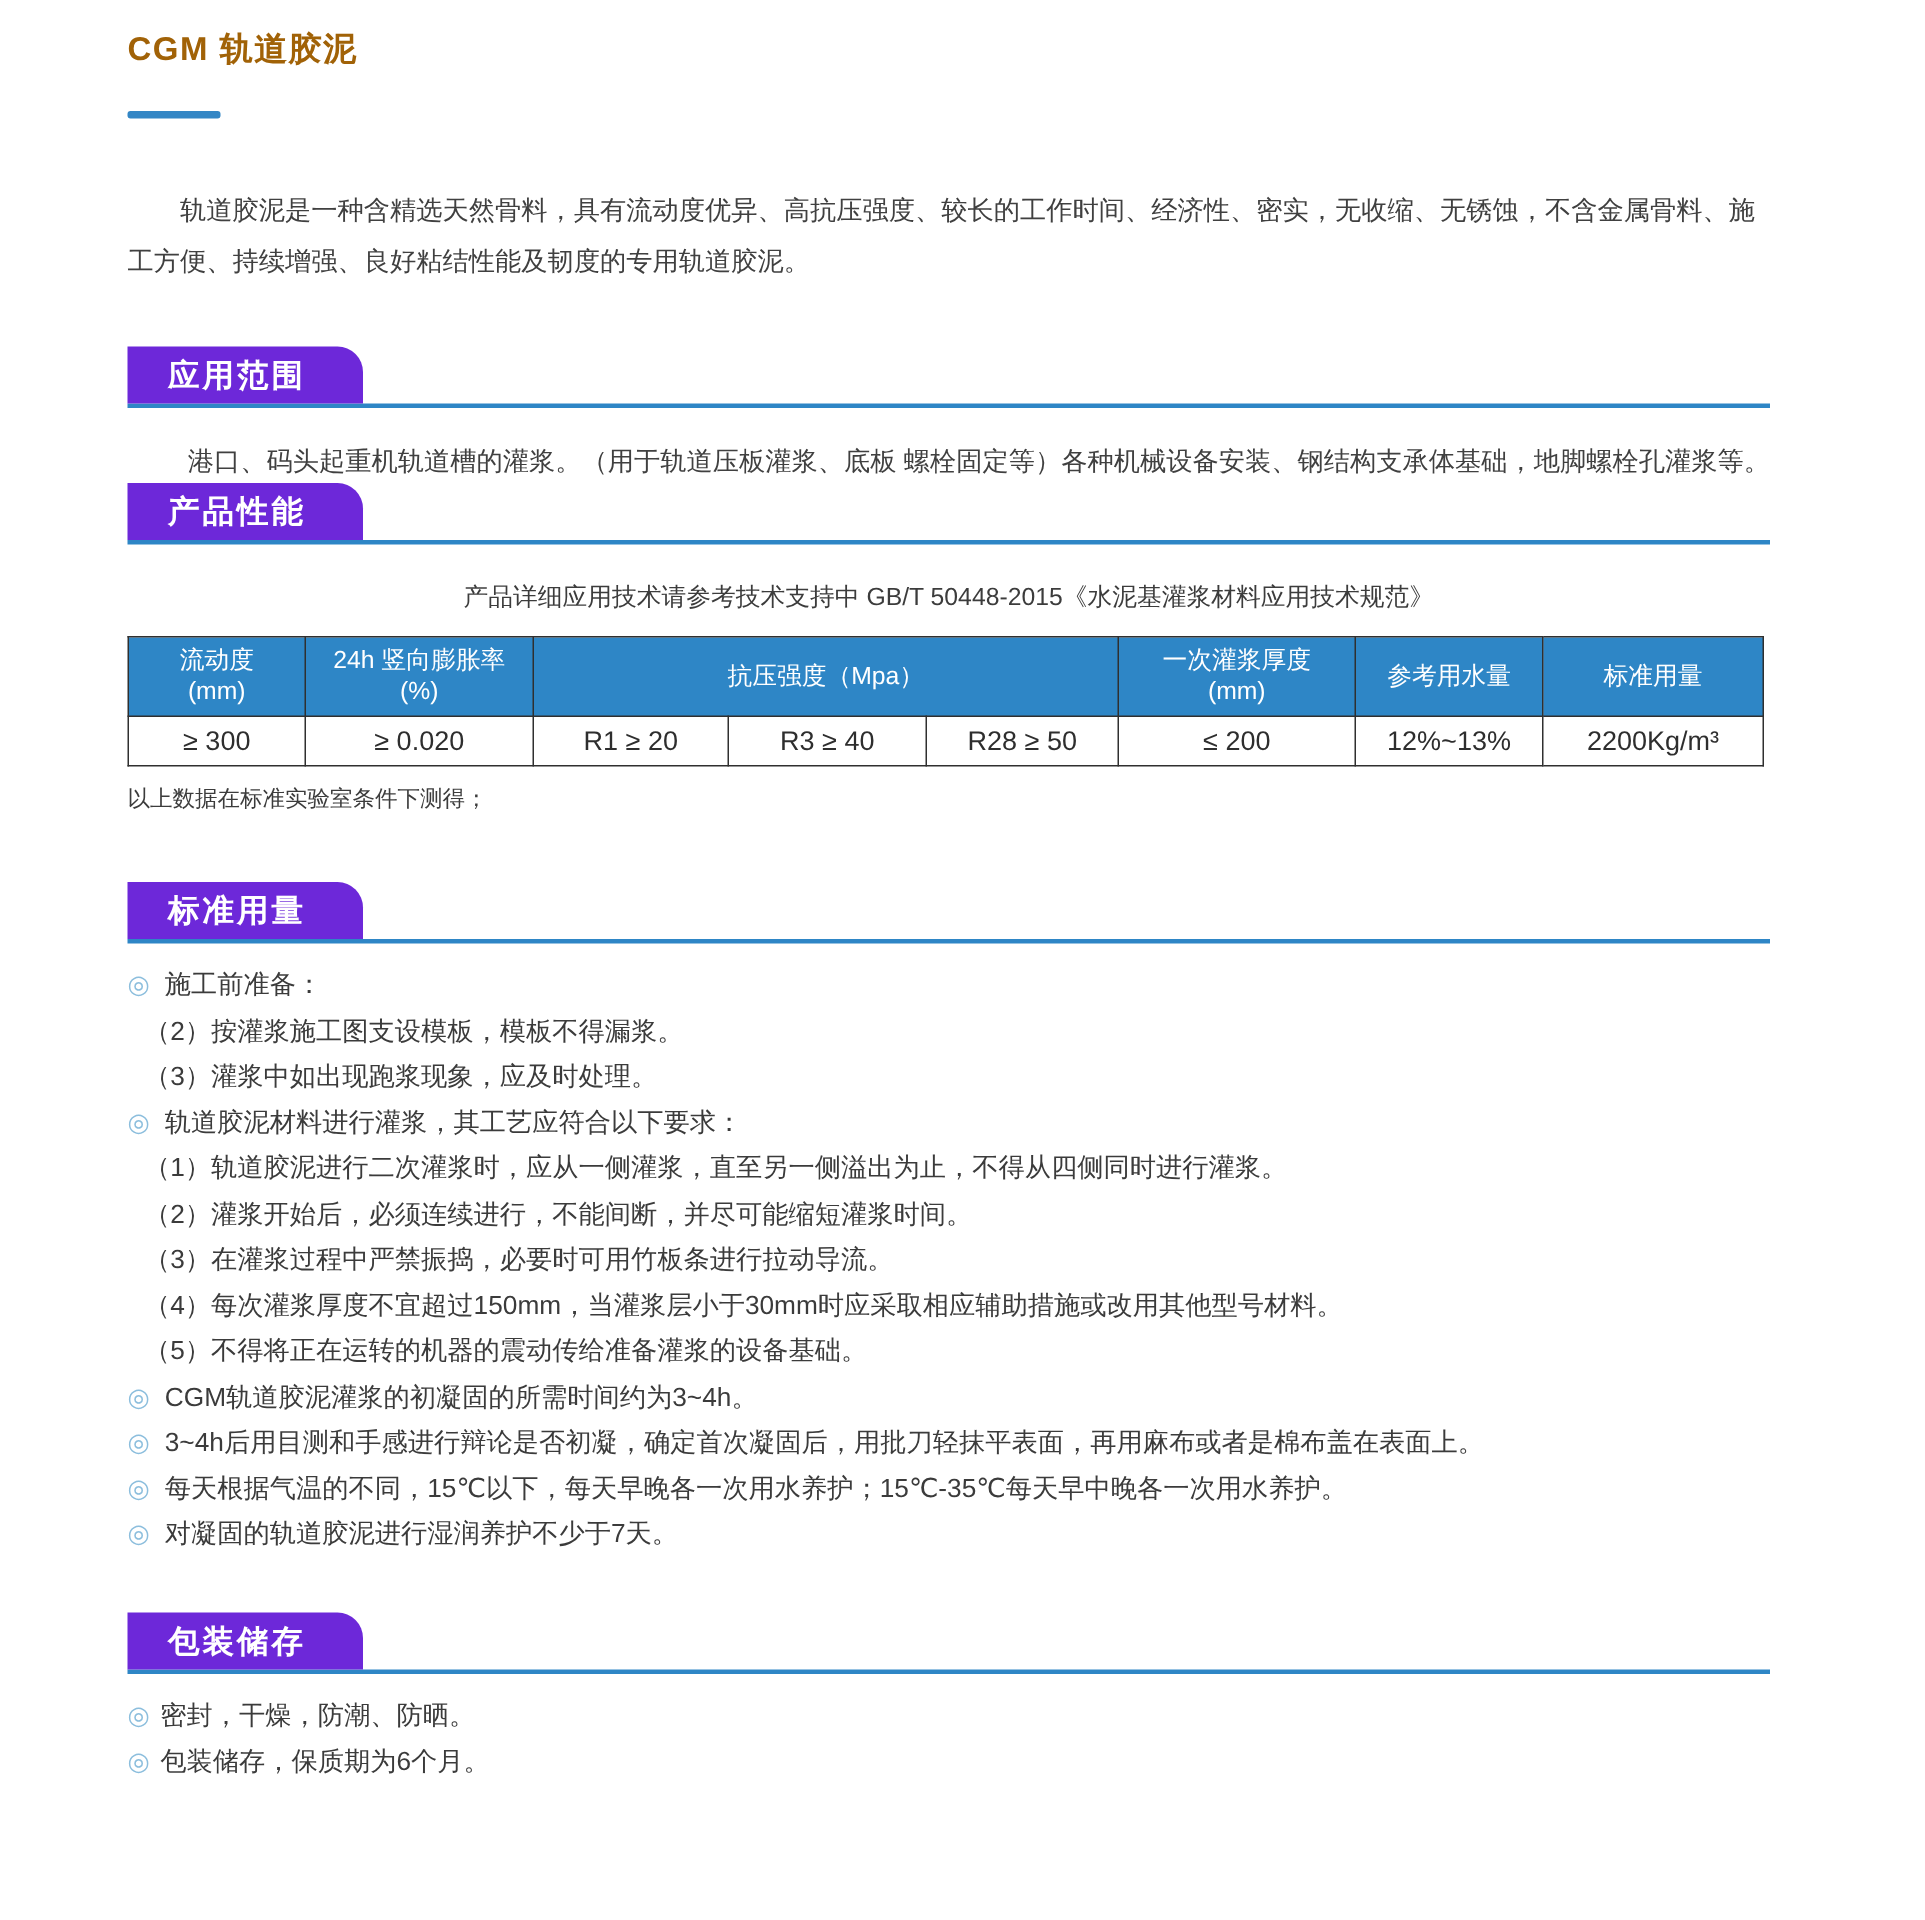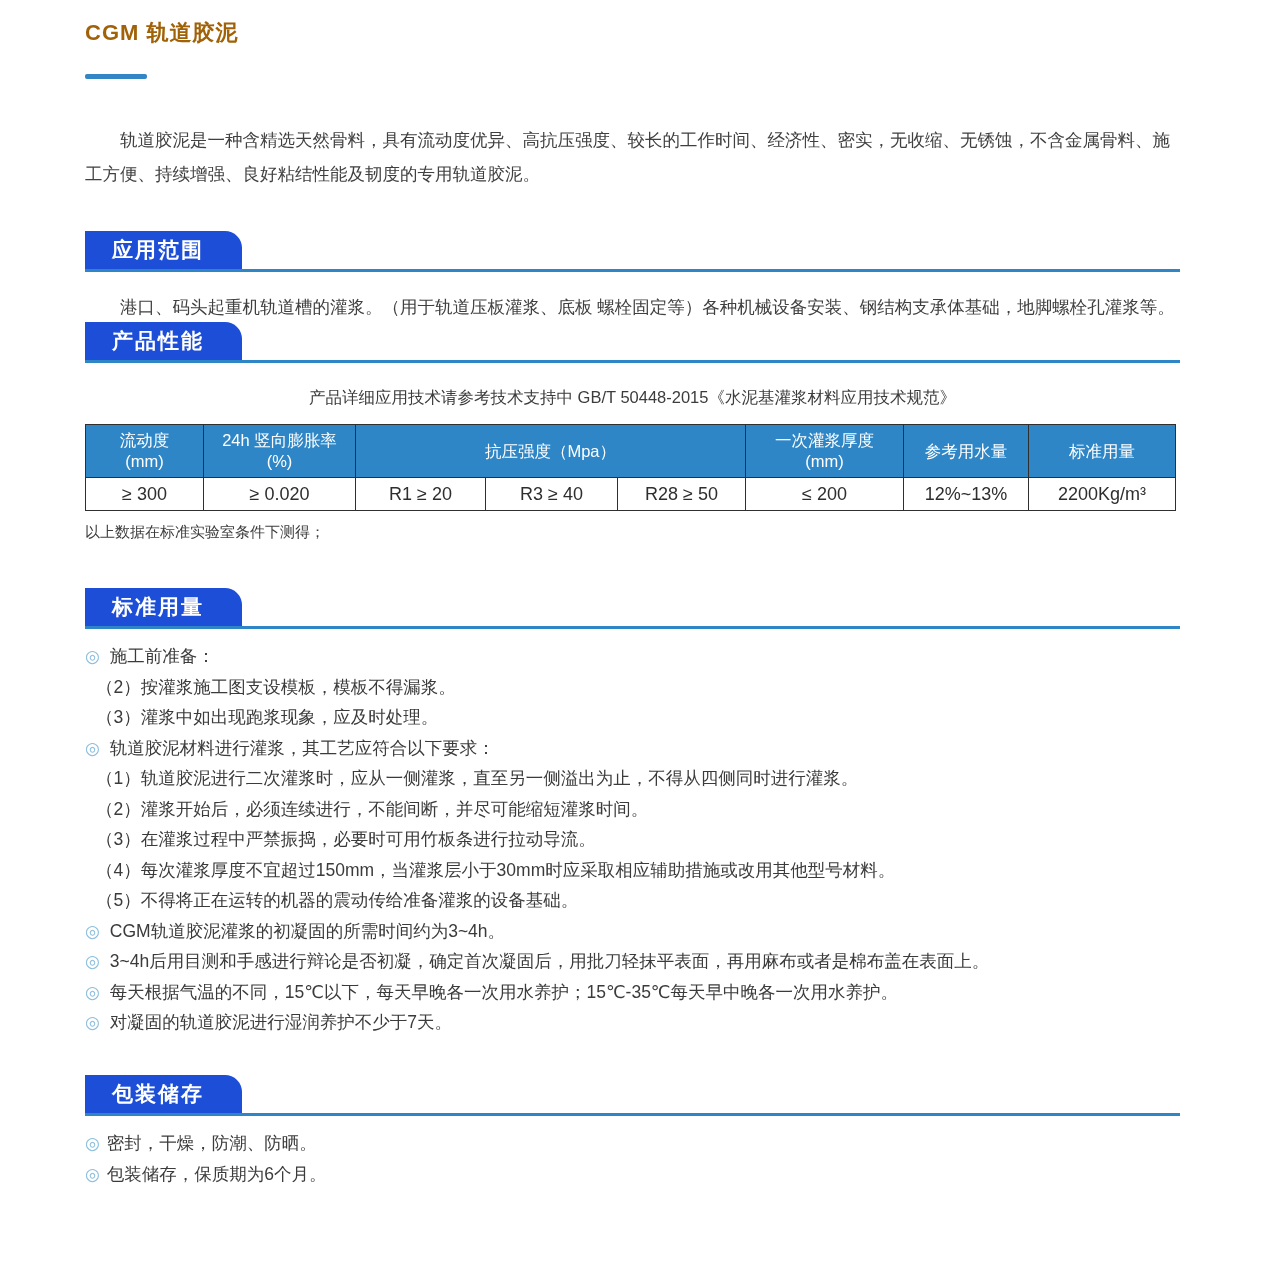--- a/index.html
+++ b/index.html
@@ -28,28 +28,29 @@
   }
 
   
   .sec-head {
     border-bottom: 3px solid #2e86c6;
     margin-top: 0;
   }
   .badge {
     display: inline-flex; align-items: center;
     height: 38px; padding: 0 38px 0 27px;
-    background: #1d4ed8; color: #ffffff;
+    background: #6d28d9; color: #ffffff;
     font-size: 21px; font-weight: bold; letter-spacing: 2px;
     border-top-right-radius: 17px;
   }
   .sec-body {
     margin-top: 20px;
     font-size: 17.5px; line-height: 30px; color: #404040;
     text-indent: 2em;
+    text-align: right;
   }
 
   .sec-application { margin-top: 40px; }
   .sec-performance { }
   .sec-process     { margin-top: 46px; }
   .sec-packaging   { margin-top: 42px; }
 
   
   .perf-note {
     margin-top: 24px; text-align: center;

